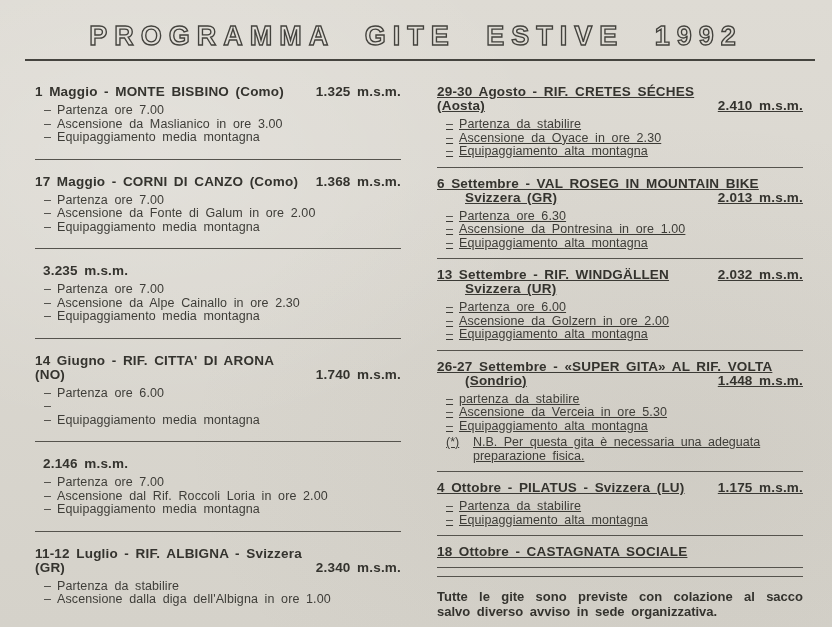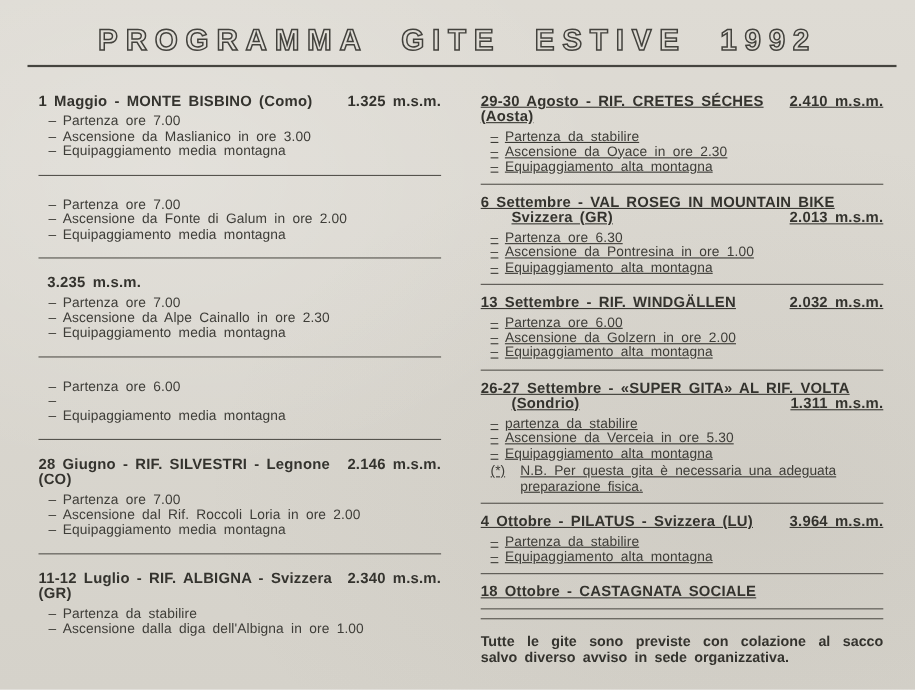--- a/index.html
+++ b/index.html
@@ -41,21 +41,21 @@
     gap: 36px;
   }
   .col { width: 366px; }
 
   
   .entry { padding-top: 15px; }
   .col-right .entry { padding-top: 9px; text-decoration: underline; }
   .entry.first { padding-top: 0; }
 
   .h-row {
-    display: flex; justify-content: space-between; align-items: flex-start;
+    display: flex; justify-content: space-between; align-items: flex-end;
     font-weight: bold; font-size: 13.5px; line-height: 14px;
     letter-spacing: 0.2px; word-spacing: 2.5px;
     color: #34332e;
   }
   .h-row2 { padding-left: 28px; }
   .h-alt { white-space: nowrap; padding-left: 8px; }
 
   .bullets { margin-top: 5px; padding-left: 9px; }
   .bullet {
     display: flex;
@@ -117,20 +117,24 @@
             </div>
           <div class="bullet">
               <span class="dash">–</span>
               <span>Equipaggiamento media montagna</span>
             </div>
         </div>
       </section>
       <div class="sep"></div>
 
       <section class="entry">
+        <div class="h-row">
+          <span>17 Maggio - CORNI DI CANZO (Como)</span>
+          <span class="h-alt">1.368 m.s.m.</span>
+        </div>
         <div class="bullets">
           <div class="bullet">
               <span class="dash">–</span>
               <span>Partenza ore 7.00</span>
             </div>
           <div class="bullet">
               <span class="dash">–</span>
               <span>Ascensione da Fonte di Galum in ore 2.00</span>
             </div>
           <div class="bullet">
@@ -156,39 +160,42 @@
             </div>
           <div class="bullet">
               <span class="dash">–</span>
               <span>Equipaggiamento media montagna</span>
             </div>
         </div>
       </section>
       <div class="sep"></div>
 
       <section class="entry">
+        <div class="h-row">
+          <span>14 Giugno - RIF. CITTA' DI ARONA (NO)</span>
+          <span class="h-alt">1.740 m.s.m.</span>
+        </div>
         <div class="bullets">
           <div class="bullet">
               <span class="dash">–</span>
               <span>Partenza ore 6.00</span>
             </div>
           <div class="bullet">
               <span class="dash">–</span>
             </div>
           <div class="bullet">
               <span class="dash">–</span>
               <span>Equipaggiamento media montagna</span>
             </div>
         </div>
       </section>
       <div class="sep"></div>
 
       <section class="entry">
         <div class="h-row">
-          <span>28 Giugno - RIF. SILVESTRI - Legnone (CO)</span>
           <span class="h-alt">2.146 m.s.m.</span>
         </div>
         <div class="bullets">
           <div class="bullet">
               <span class="dash">–</span>
               <span>Partenza ore 7.00</span>
             </div>
           <div class="bullet">
               <span class="dash">–</span>
               <span>Ascensione dal Rif. Roccoli Loria in ore 2.00</span>
@@ -268,20 +275,23 @@
             </div>
         </div>
       </section>
       <div class="sep"></div>
 
       <section class="entry">
         <div class="h-row">
           <span>13 Settembre - RIF. WINDGÄLLEN</span>
           <span class="h-alt">2.032 m.s.m.</span>
         </div>
+        <div class="h-row h-row2">
+          <span>Svizzera (UR)</span>
+        </div>
         <div class="bullets">
           <div class="bullet">
               <span class="dash">–</span>
               <span>Partenza ore 6.00</span>
             </div>
           <div class="bullet">
               <span class="dash">–</span>
               <span>Ascensione da Golzern in ore 2.00</span>
             </div>
           <div class="bullet">
@@ -291,21 +301,21 @@
         </div>
       </section>
       <div class="sep"></div>
 
       <section class="entry">
         <div class="h-row">
           <span>26-27 Settembre - «SUPER GITA» AL RIF. VOLTA</span>
         </div>
         <div class="h-row h-row2">
           <span>(Sondrio)</span>
-          <span class="h-alt">1.311 m.s.m.</span>
+          <span class="h-alt">1.448 m.s.m.</span>
         </div>
         <div class="bullets">
           <div class="bullet">
               <span class="dash">–</span>
               <span>partenza da stabilire</span>
             </div>
           <div class="bullet">
               <span class="dash">–</span>
               <span>Ascensione da Verceia in ore 5.30</span>
             </div>
@@ -317,21 +327,21 @@
         <div class="note">
           <span class="note-marker">(*)</span>
           <span class="note-text">N.B. Per questa gita è necessaria una adeguata preparazione fisica.</span>
         </div>
       </section>
       <div class="sep"></div>
 
       <section class="entry">
         <div class="h-row">
           <span>4 Ottobre - PILATUS - Svizzera (LU)</span>
-          <span class="h-alt">3.964 m.s.m.</span>
+          <span class="h-alt">1.175 m.s.m.</span>
         </div>
         <div class="bullets">
           <div class="bullet">
               <span class="dash">–</span>
               <span>Partenza da stabilire</span>
             </div>
           <div class="bullet">
               <span class="dash">–</span>
               <span>Equipaggiamento alta montagna</span>
             </div>

